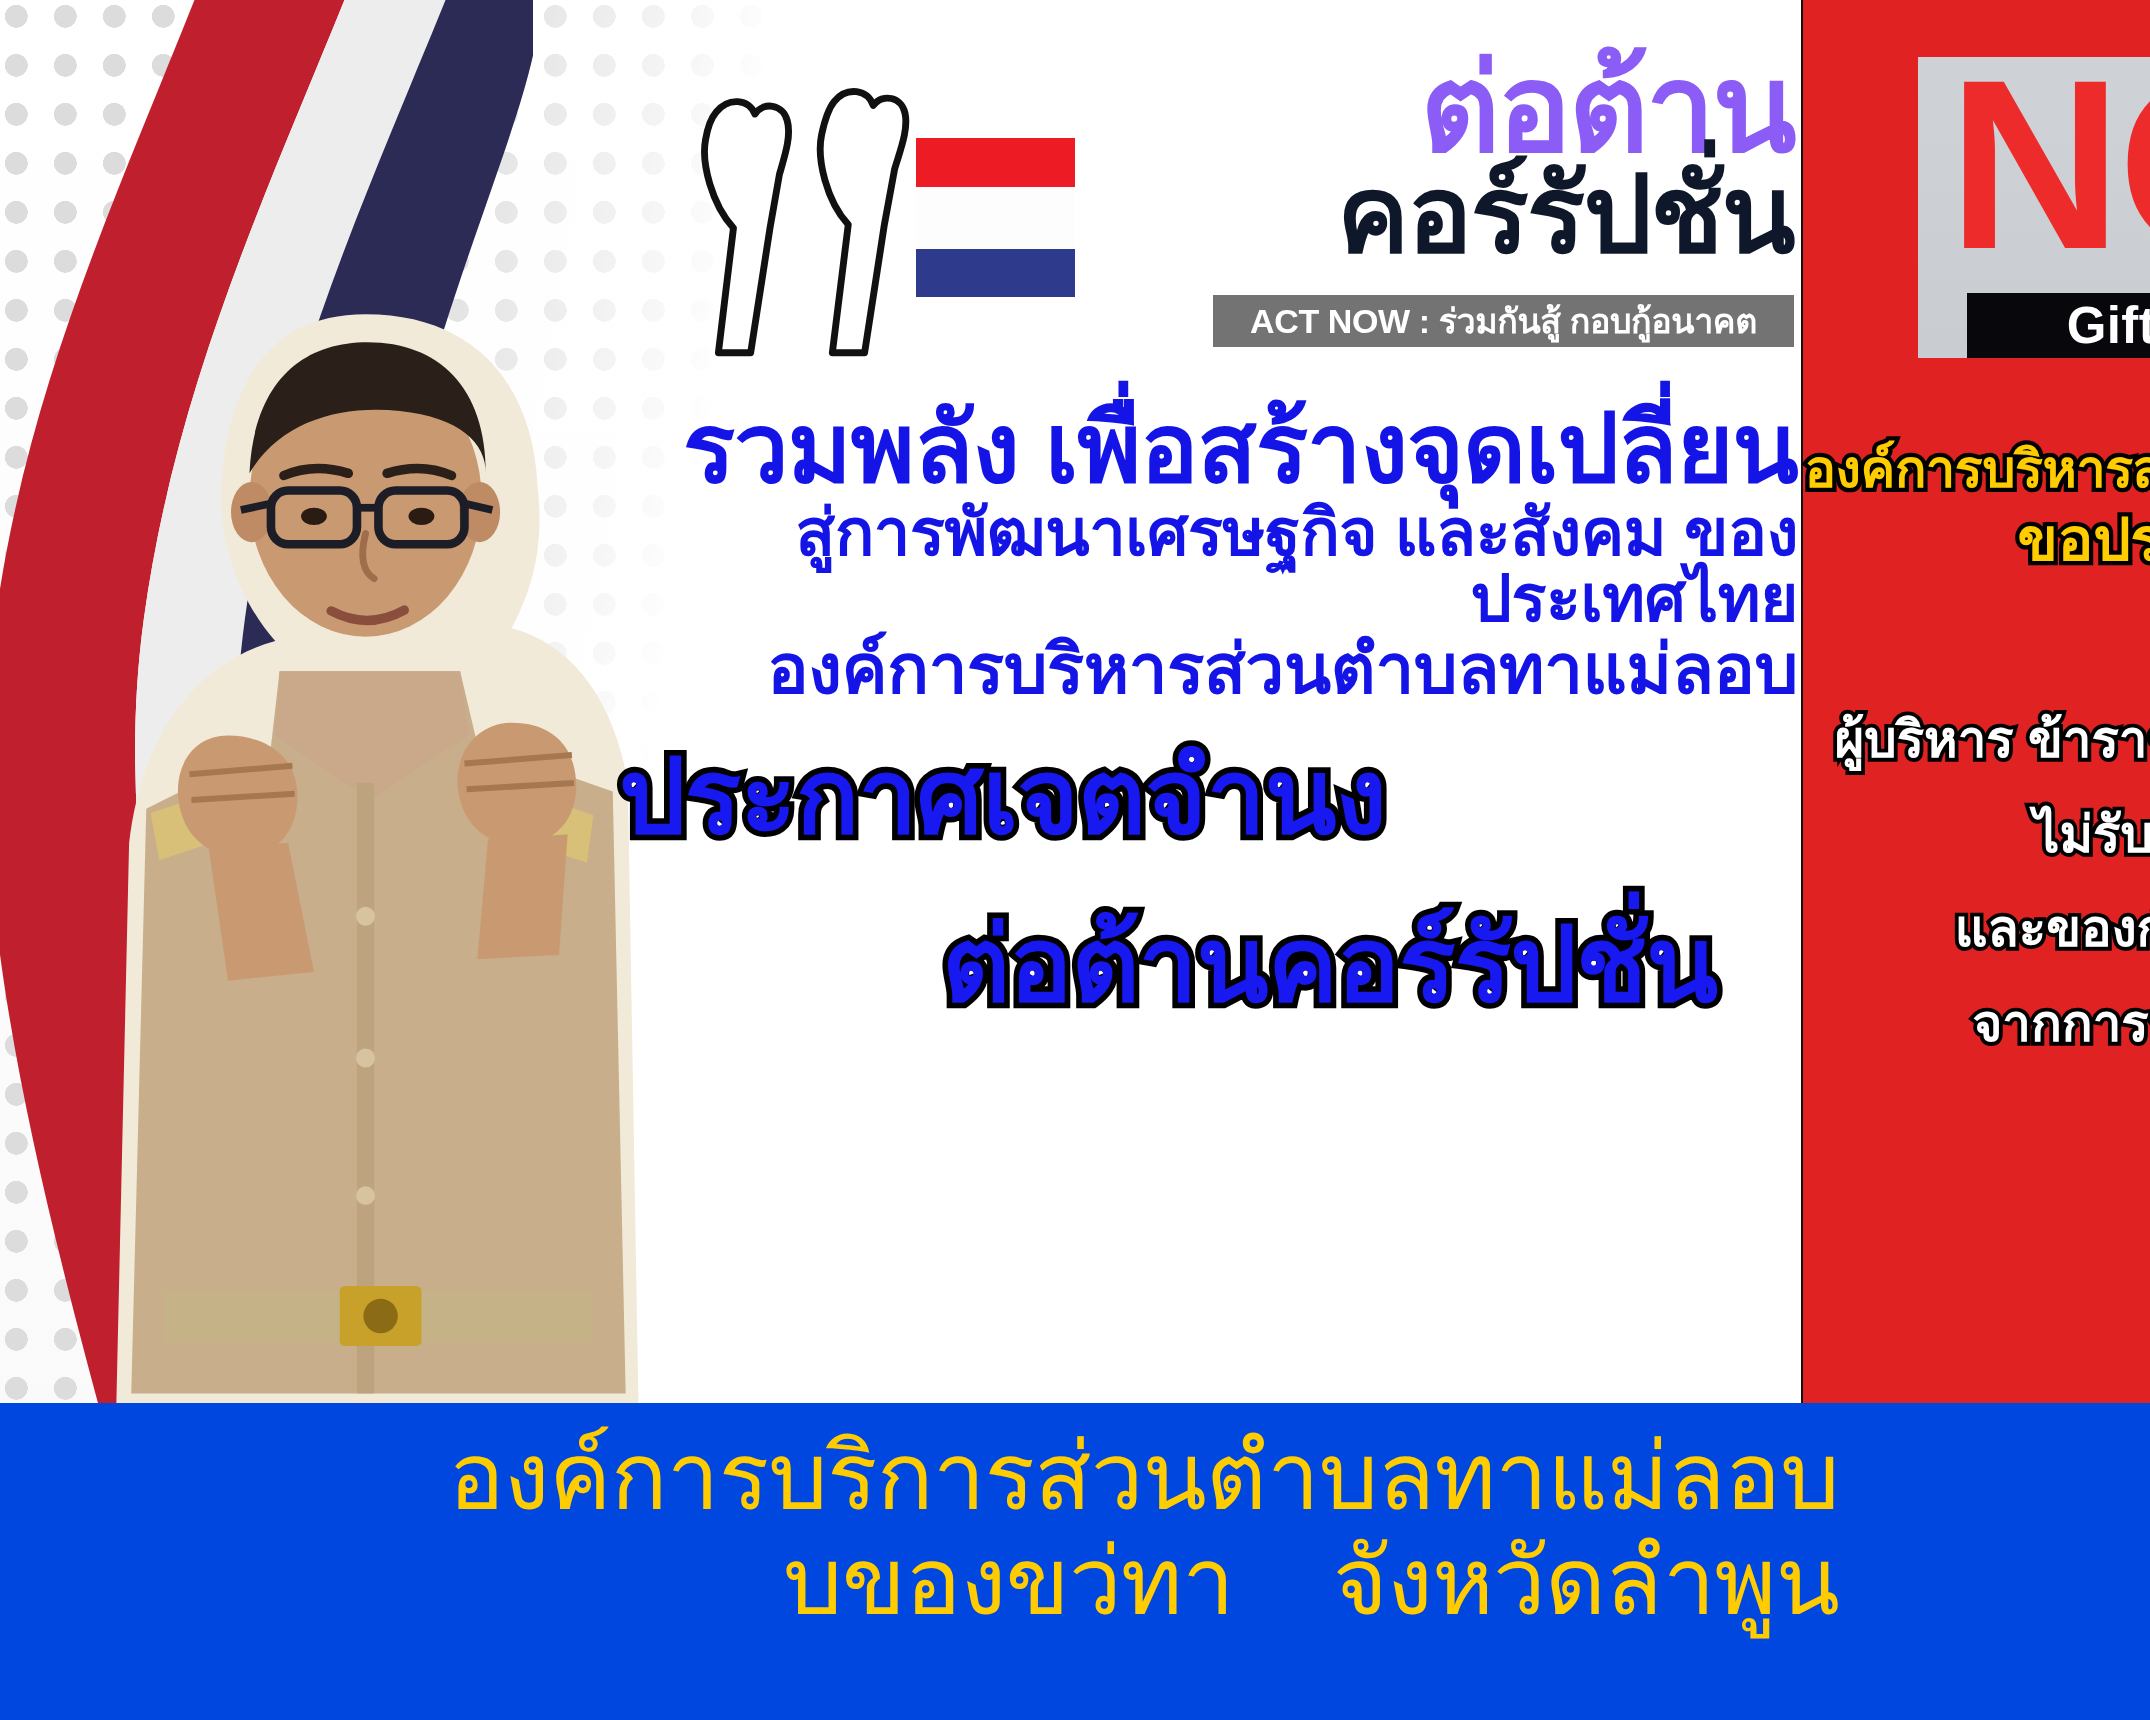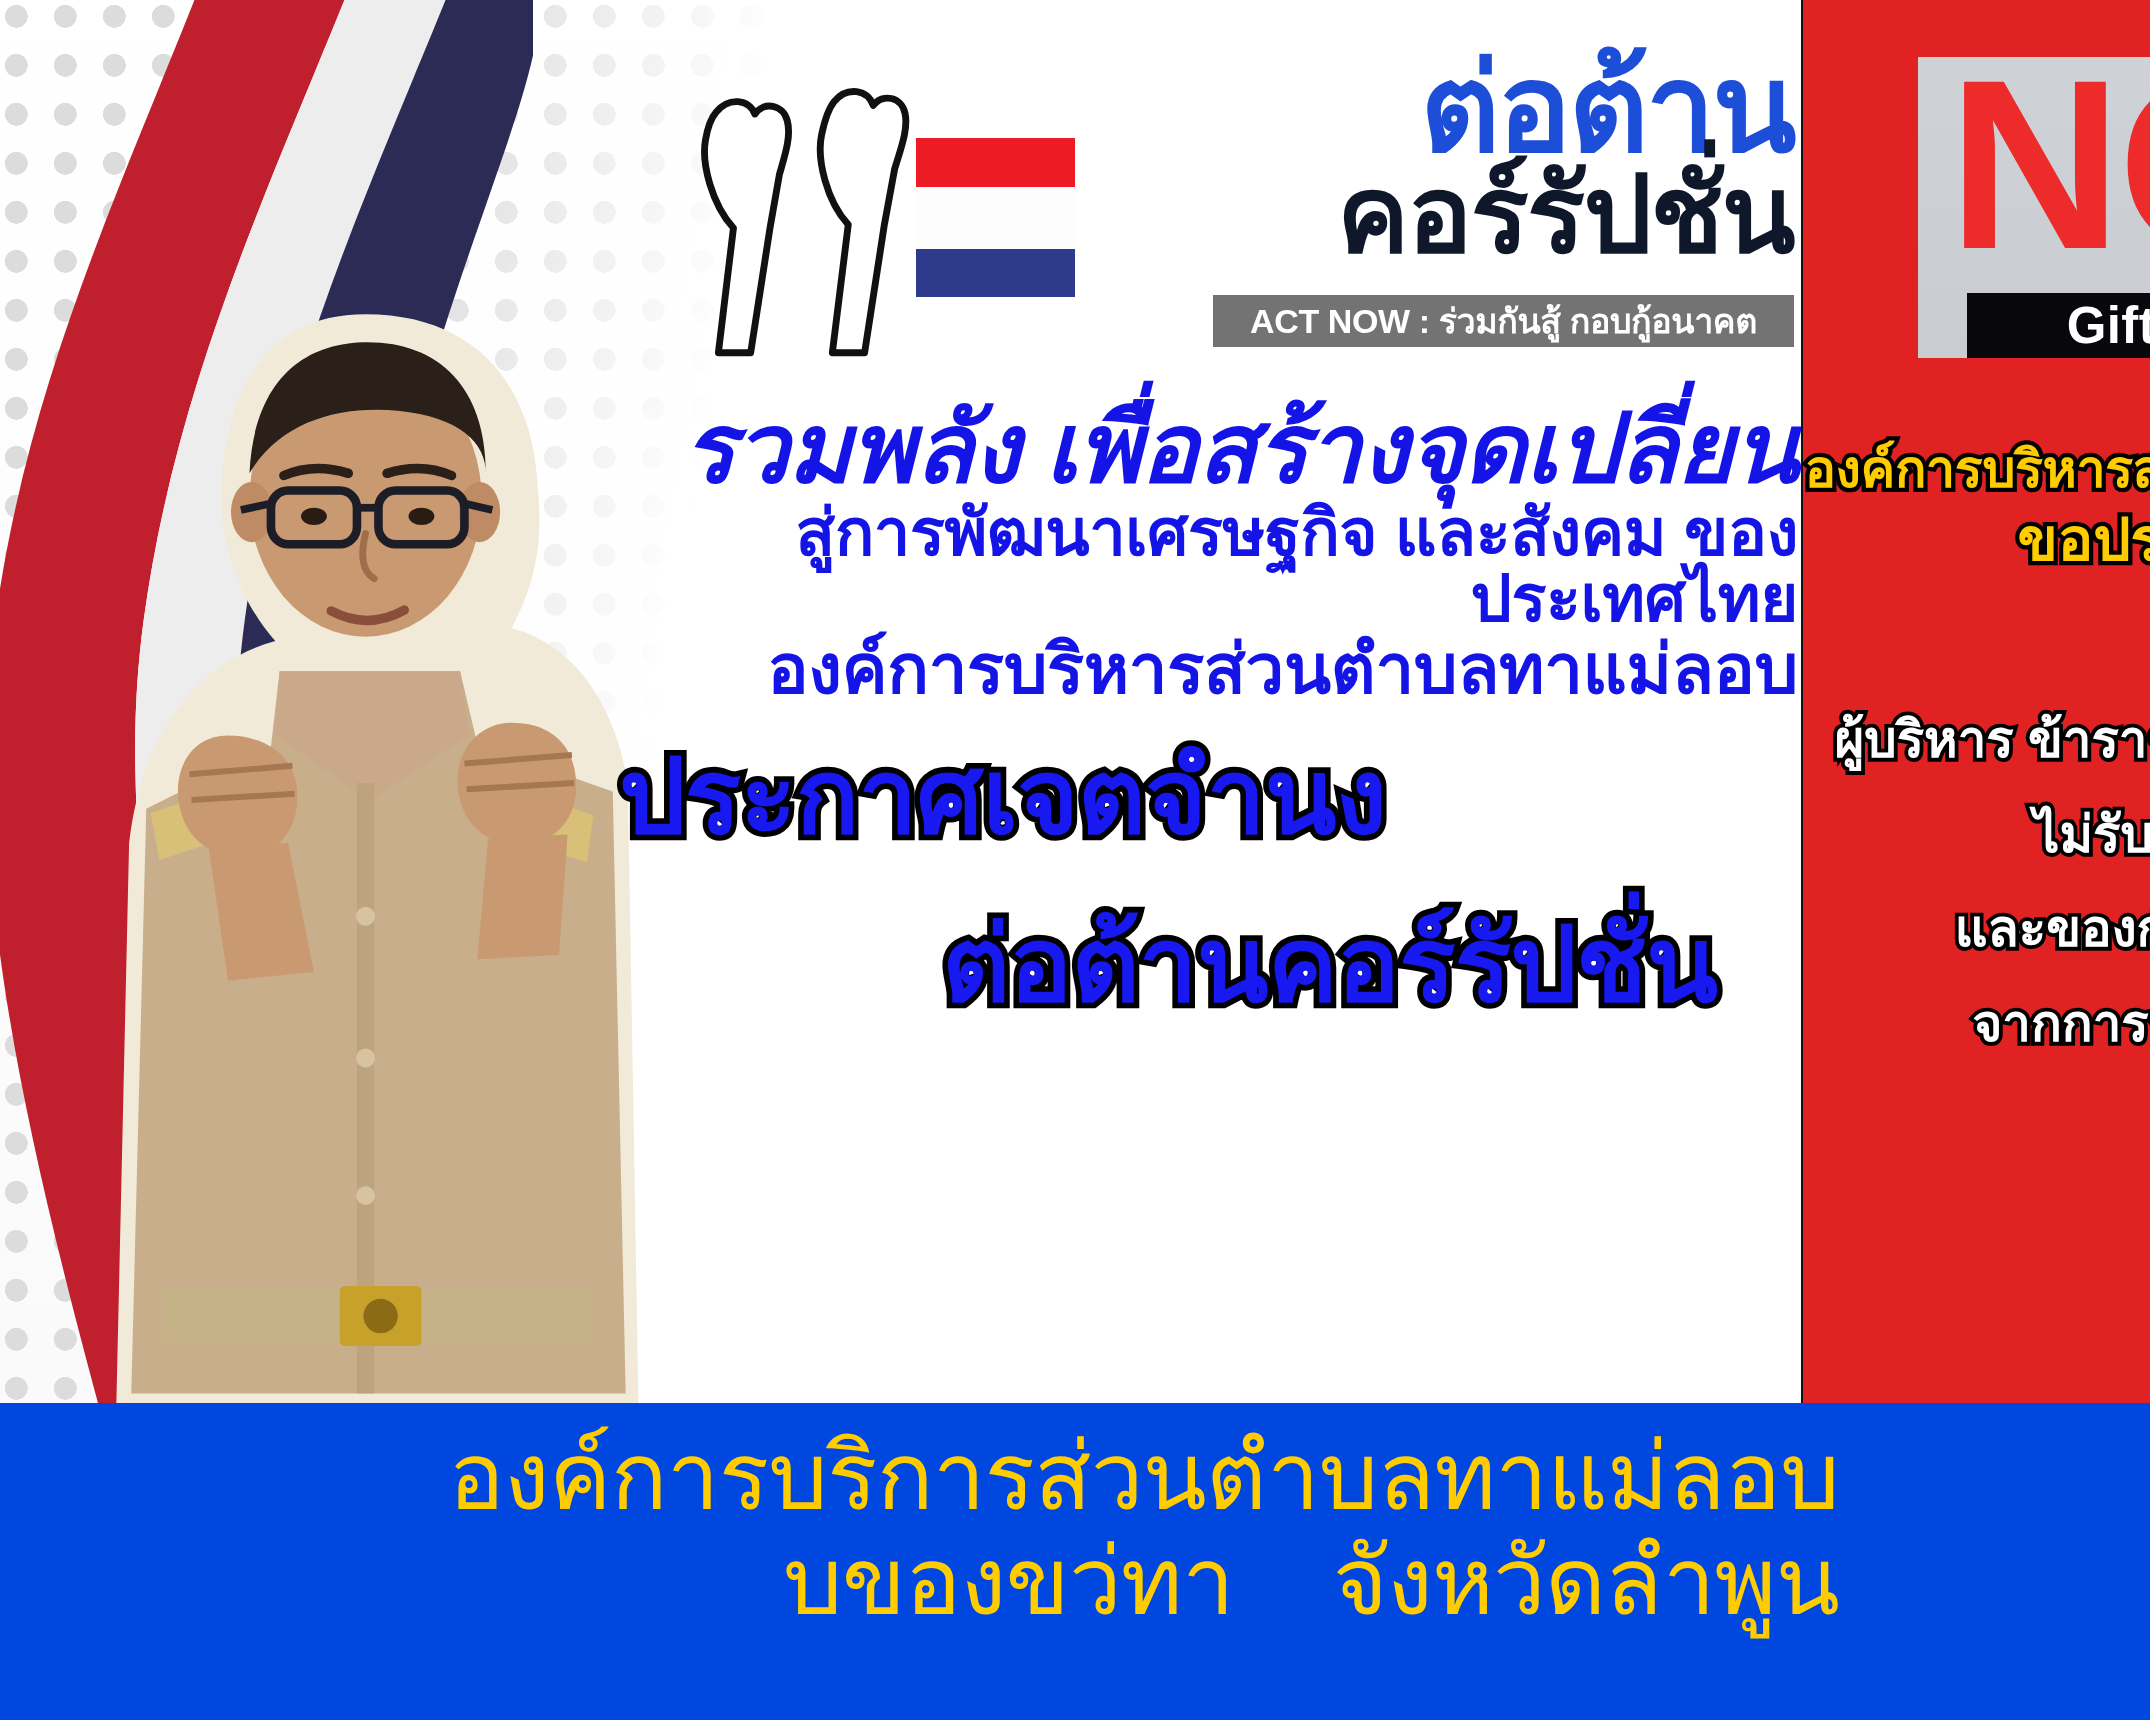--- a/index.html
+++ b/index.html
@@ -43,38 +43,38 @@
 
   .flagbars{ position:absolute; left:275px; top:82px; width:159px; height:159px; }
   .fbar{ position:absolute; left:0; width:159px; }
   .fbar.red{ top:0; height:49px; background:#ED1C24; }
   .fbar.white{ top:49px; height:62px; background:#fdfdfd; }
   .fbar.navy{ top:111px; height:48px; background:#2E3B8C; }
 
   .logo-words{ position:absolute; left:443px; top:0; width:710px; height:301px; }
   .lw1{
     position:absolute; left:95px; top:-8.6px; width:615px;
-    font-size:123px; font-weight:bold; color:#1d4ed8; letter-spacing:-2.6px;
+    font-size:123px; font-weight:bold; color:#8b5cf6; letter-spacing:-2.6px;
     line-height:1; text-align:right; font-family:"Liberation Sans", sans-serif;
   }
   .lw2{
     position:absolute; left:86px; top:105px; width:624px;
     font-size:108px; font-weight:bold; color:#0f172a; letter-spacing:-1.7px;
     line-height:1; text-align:right;
   }
   .actnow{
     position:absolute; left:129px; top:239px; width:581px; height:52px;
     background:#737373; color:#fff; font-size:34px; font-weight:bold;
     display:flex; align-items:center; justify-content:center; letter-spacing:-0.4px;
   }
 
   
   .sub-block{ position:absolute; left:529px; top:400px; width:1269px; }
   .sb-line{ color:#1414E6; font-weight:bold; text-align:right; line-height:1.02; }
-  .sb1{ font-size:97px; letter-spacing:-0.9px;font-style:italic; }
+  .sb1{ font-size:97px; letter-spacing:-0.9px; }
   .sb2{ font-size:65px; letter-spacing:-0.4px; margin-top:1px; }
   .sb3{ font-size:69px; letter-spacing:-0.4px; margin-top:2.6px; }
 
   
   .hl{
     position:absolute; color:#1818F0; font-weight:bold; line-height:1;
     -webkit-text-stroke: 11.2px #000;
     paint-order: stroke fill;
     font-size:105px; letter-spacing:-0.9px; white-space:nowrap;
   }

